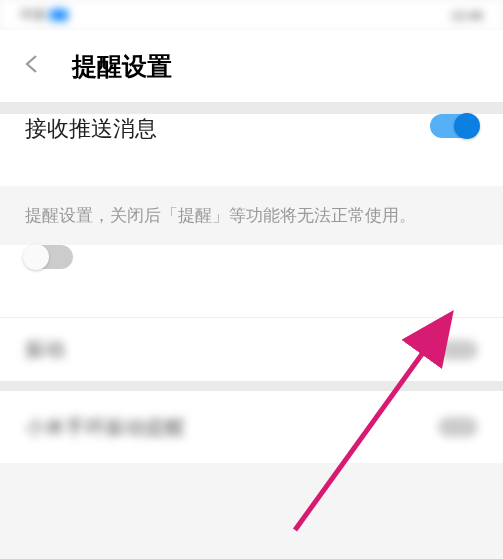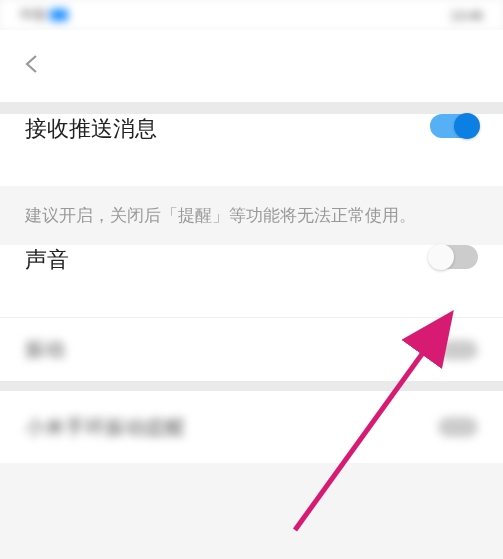--- a/index.html
+++ b/index.html
@@ -163,35 +163,35 @@
     <span class="status-text">13:46</span>
   </div>
 </div>
 
 <div class="header">
   <span class="back-arrow">
     <svg width="24" height="24" viewBox="0 0 24 24" fill="none" stroke="#999" stroke-width="2.2">
       <path d="M16 4 L7 12 L16 20"></path>
     </svg>
   </span>
+  <span class="page-title">提醒设置</span>
 </div>
 
 <div class="divider"></div>
 
 <div class="setting-row">
   <span class="setting-label">接收推送消息</span>
   <div class="toggle on">
     <div class="toggle-knob"></div>
   </div>
 </div>
 
-<div class="hint-row">建议开启，关闭后「提醒」等功能将无法正常使用。</div>
+<div class="hint-row">提醒设置，关闭后「提醒」等功能将无法正常使用。</div>
 
 <div class="setting-row">
-  <span class="setting-label">声音</span>
   <div class="toggle off">
     <div class="toggle-knob"></div>
   </div>
 </div>
 
 <div class="blurred-row">
   <span class="blurred-label">振动</span>
   <div class="blurred-toggle"></div>
 </div>
 

